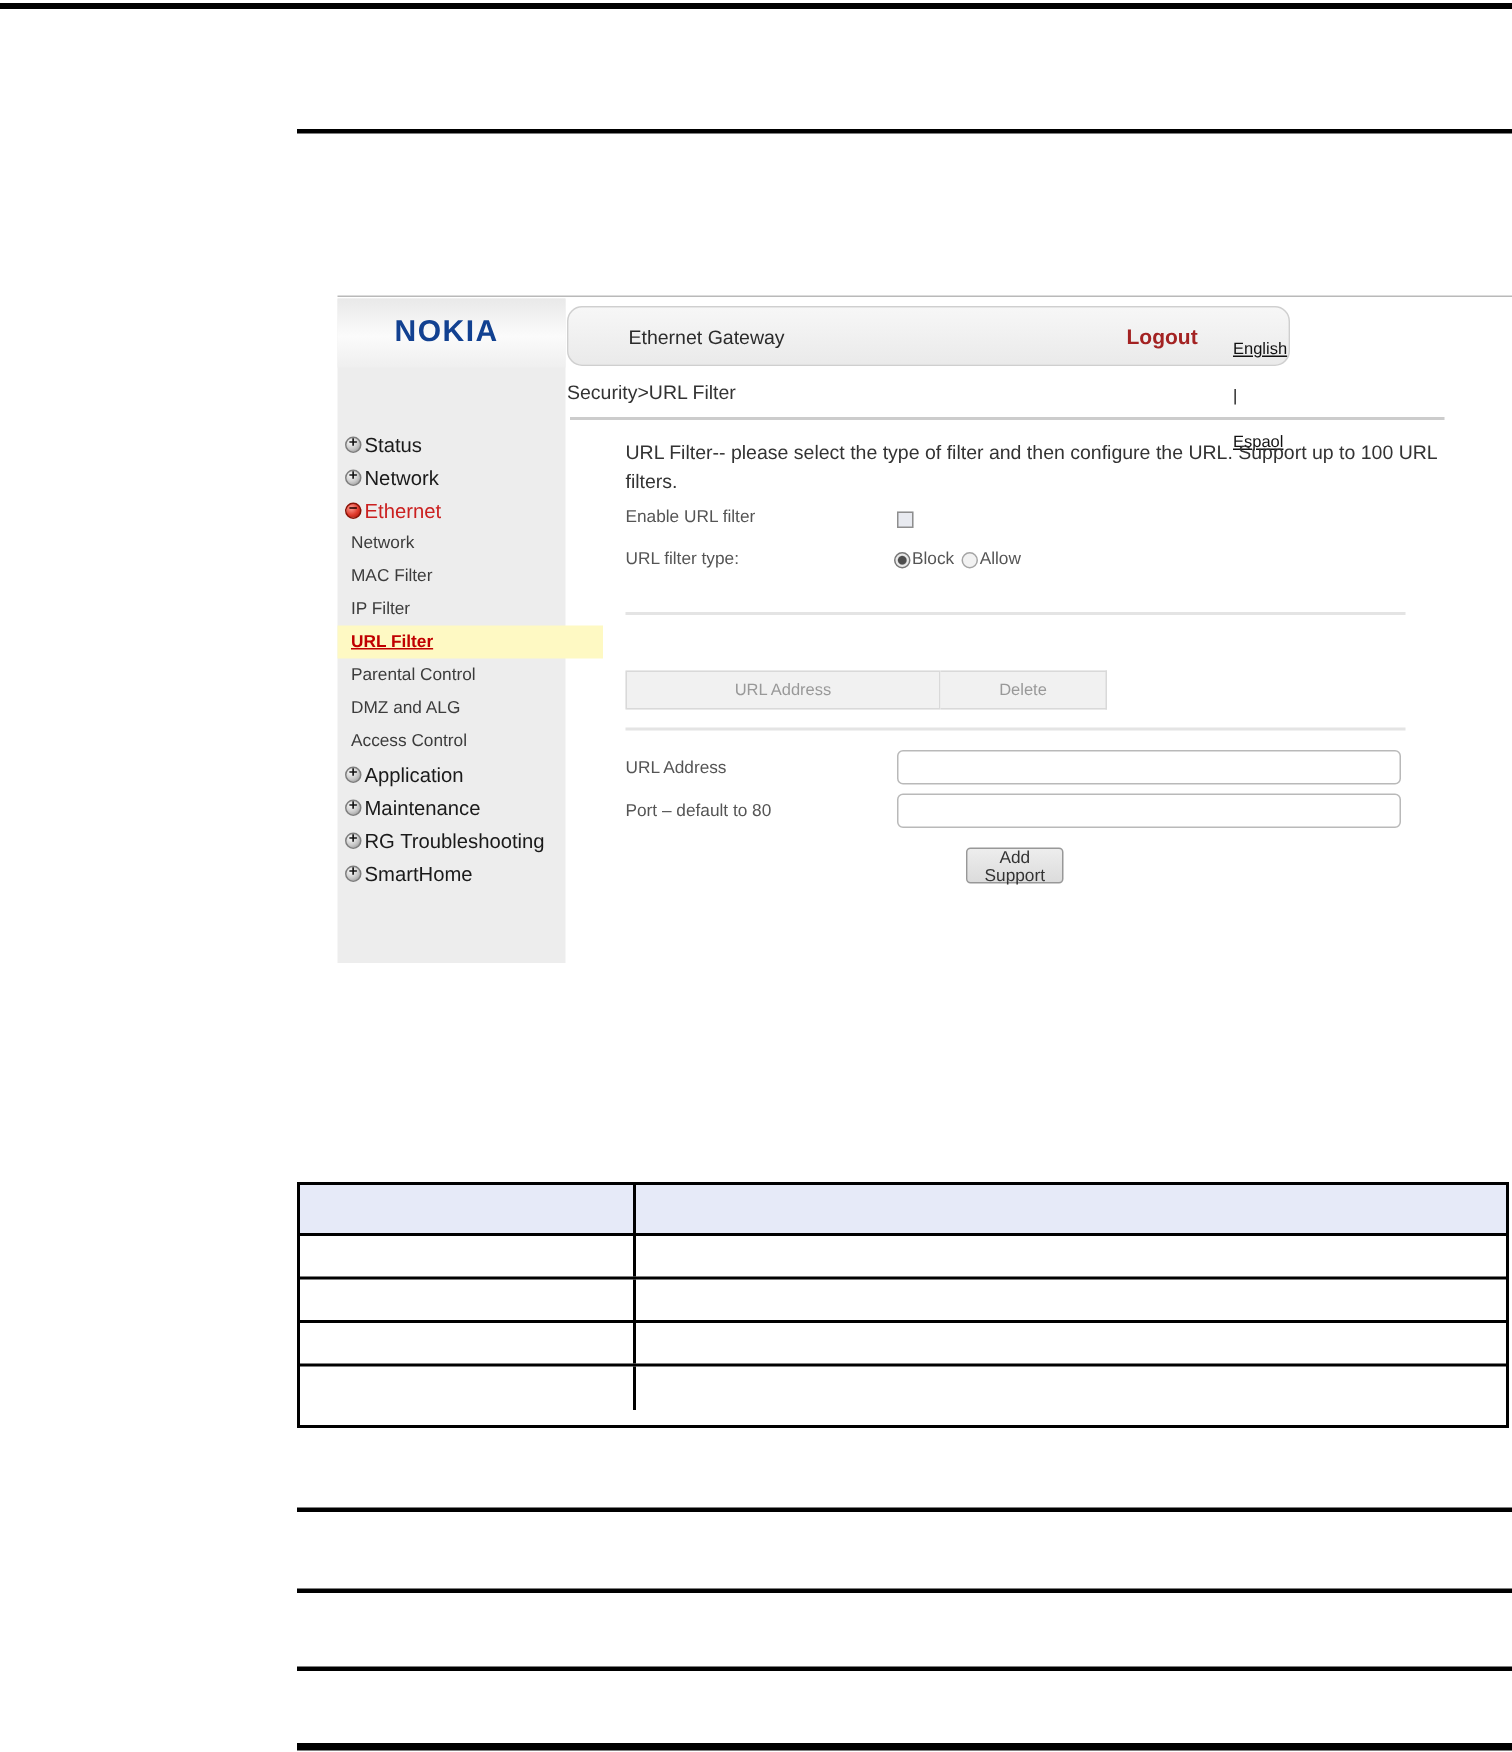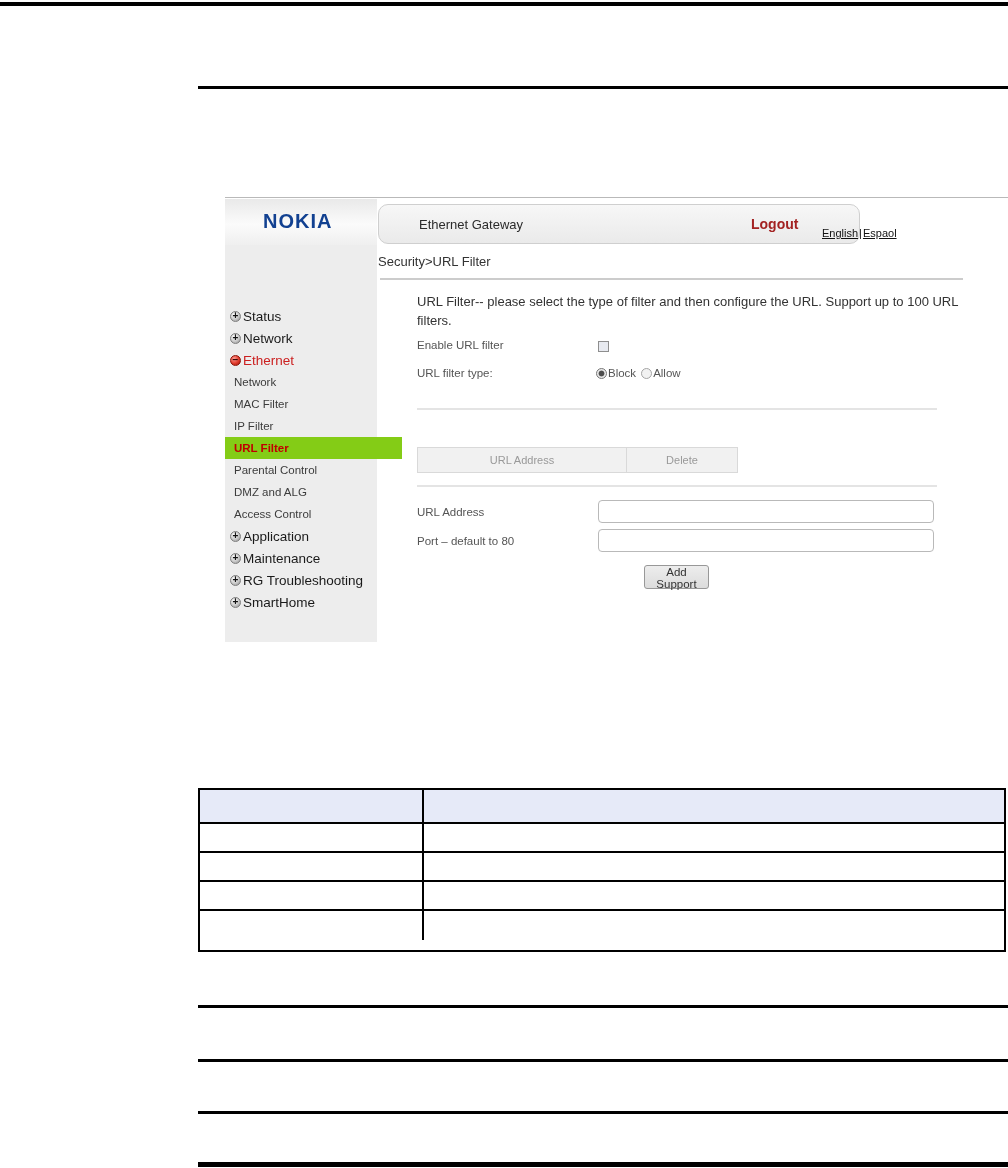--- a/index.html
+++ b/index.html
@@ -23,28 +23,28 @@
     padding-left:36px;
   }
   .logo-area {
     position:absolute; left:0; top:0; width:152px; height:46px;
     background:linear-gradient(180deg,#e9e9e9 0%,#fbfbfb 55%,#efefef 100%);
   }
   .logo {
     position:absolute; left:38px; top:11px;
     font-size:20px; font-weight:bold; letter-spacing:1px; color:#124191;
   }
-  .nav { position:absolute; left:0; top:86px; width:177px;margin-top:20px; }
+  .nav { position:absolute; left:0; top:86px; width:177px; }
   .nav-row {
     height:22px; display:flex; align-items:center; padding-left:5px;
     font-size:13.5px; color:#1a1a1a; cursor:default; white-space:nowrap;
   }
   .nav-row.sub { padding-left:9px; font-size:11.5px; color:#3c3c3c; }
   .nav-row.red { color:#cb2020; }
-  .nav-row.selected { background:#84cc16; color:#c00000; font-weight:bold; }
+  .nav-row.selected { background:#fef9c3; color:#c00000; font-weight:bold;text-decoration:underline; }
   .nav-icon {
     width:11px; height:11px; border-radius:50%; margin-right:2px; flex:0 0 11px;
     display:inline-flex; align-items:center; justify-content:center;
     font-size:10px; font-weight:bold; color:#111; line-height:1;
     background:radial-gradient(circle at 35% 30%, #ffffff 0%, #c9c9c9 55%, #8d8d8d 100%);
     border:1px solid #7e7e7e;
   }
   .nav-icon.minus-red {
     background:radial-gradient(circle at 35% 30%, #ff9d93 0%, #e03a2c 55%, #9c1408 100%);
     border-color:#8c1206; color:#2b0500;
@@ -52,21 +52,21 @@
   .nav-icon::after { content:"+"; margin-top:-1px; }
   .nav-icon.minus-red::after { content:"\2212"; }
 
   .hdr-bar {
     position:absolute; left:153px; top:6px; width:482px; height:40px;
     border:1px solid #cfcfcf; border-radius:10px;
     background:linear-gradient(180deg,#f7f7f7,#eaeaea);
   }
   .hdr-title { position:absolute; left:40px; top:12px; font-size:13px; color:#2b2b2b; }
   .hdr-logout { position:absolute; left:372px; top:11px; font-size:14px; font-weight:600; color:#a32222; cursor:pointer; }
-  .hdr-langs { position:absolute; left:443px; top:22px; font-size:11px; color:#111; display:flex; gap:1px; }
+  .hdr-langs { position:absolute; left:443px; top:22px; font-size:11px; color:#111; display:flex; gap:19px;flex-direction:column; }
   .hdr-langs .lang { text-decoration:underline; cursor:pointer; }
 
   .crumb { position:absolute; left:153px; top:56px; font-size:13px; color:#333; }
   .div1 { position:absolute; left:155px; top:80px; width:583px; height:2px; background:#ccc; }
   .div-light { position:absolute; height:2px; background:#e4e4e4; }
 
   .desc { position:absolute; left:192px; top:94px; width:557px; font-size:13px; line-height:19px; color:#333; }
 
   .flabel { position:absolute; font-size:11.5px; color:#555; white-space:nowrap; }
 

